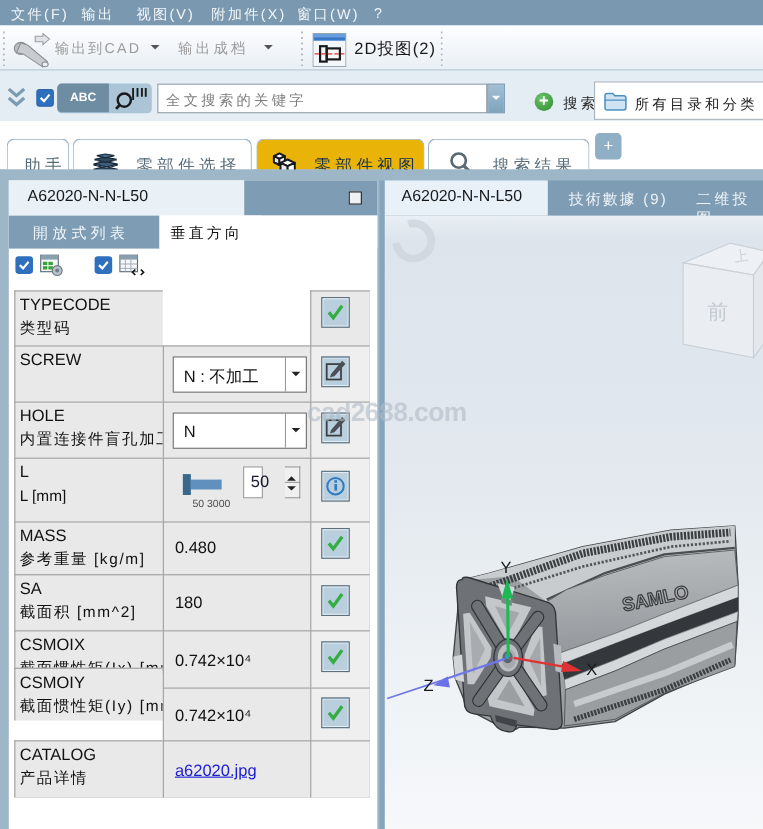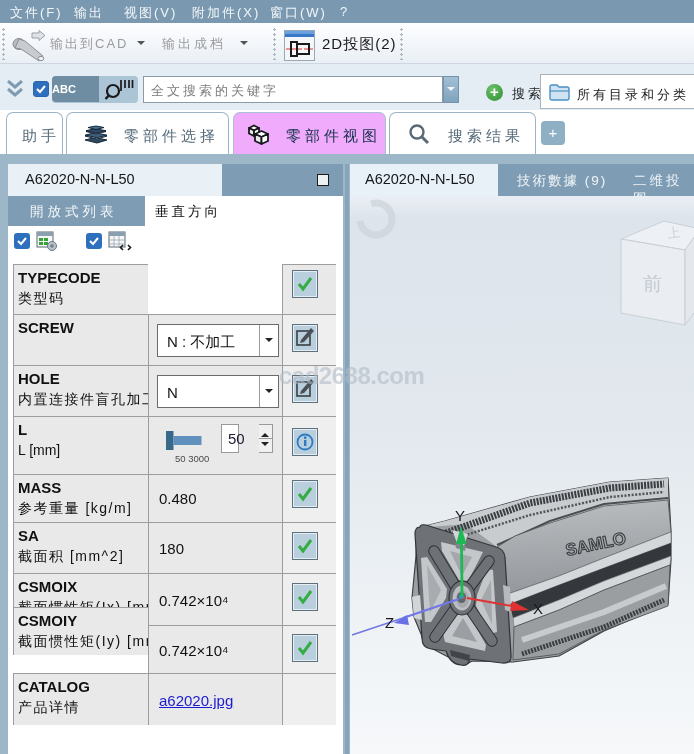--- a/index.html
+++ b/index.html
@@ -4,27 +4,27 @@
 *{margin:0;padding:0;box-sizing:border-box}
 html,body{width:694px;height:754px;overflow:hidden}
 body{font-family:"Liberation Sans",sans-serif;position:relative;background:#9db6c8}
 .abs{position:absolute}
 .menubar{left:0;top:0;width:694px;height:23px;background:#7a99b0;color:#f2f6f9;font-size:13px}
 .menubar span{position:absolute;top:4px;letter-spacing:2px}
 .toolbar{left:0;top:23px;width:694px;height:41px;background:linear-gradient(#fdfeff,#e9eff5);border-bottom:1px solid #cdd7df;color:#9b9b9b;font-size:13px}
 .grip{width:3px;background-image:radial-gradient(circle,#aab6c0 1px,transparent 1.2px);background-size:3px 5px;background-repeat:repeat-y}
 .searchrow{left:0;top:64px;width:694px;height:46px;background:#e4edf4}
 .tabrow{left:0;top:110px;width:694px;height:44px;background:#ffffff}
-.tab{position:absolute;bottom:0;height:42px;background:#fff;border:1px solid #9db4c6;border-bottom:none;border-radius:7px 7px 0 0;color:#566b7a;font-size:15px}
-.tab.active{background:#f0abfc;border-color:#a8c1d3;color:#14304a}
+.tab{position:absolute;bottom:0;height:28px;background:#fff;border:1px solid #9db4c6;border-bottom:none;border-radius:7px 7px 0 0;color:#566b7a;font-size:15px}
+.tab.active{background:#eab308;border-color:#a8c1d3;color:#14304a}
 .band{left:0;top:154px;width:694px;height:600px;background:#9db6c8}
 .lpanel{left:8px;top:164px;width:335px;height:590px;background:#ffffff}
 .rpanel{left:350px;top:164px;width:344px;height:590px;background:#7e9db4}
 .cell{position:absolute;background:#e9e9e9;border-left:1px solid #9d9d9d;border-top:1px solid #9d9d9d}
-.lbl{font-weight:bold;font-size:15px;color:#111;padding:4px 0 0 4px}
+.lbl{font-weight:normal;font-size:15px;color:#111;padding:4px 0 0 4px}
 .lbl2{font-size:14px;color:#111;padding-top:4px;padding-left:4px;white-space:nowrap;overflow:hidden;letter-spacing:1.5px}
 .val{font-size:15px;color:#111}
 .btn{position:absolute;width:26px;height:28px;background:#b9cfdd;border:1px solid #5c707e;box-shadow:inset 0 0 0 1px #e6eef3}
 .dd{position:absolute;background:#fff;border:1px solid #6b6b6b;font-size:15px;color:#111}
 .ddarrow{position:absolute;right:0;top:0;bottom:0;width:19px;border-left:1px solid #9a9a9a}
 .ddarrow:after{content:"";position:absolute;left:5px;top:13px;border:4.5px solid transparent;border-top-color:#222}
 .wm{font-size:24px;font-weight:bold;color:rgba(176,186,198,0.6);letter-spacing:-0.5px}
 </style></head>
 <body>
 
@@ -68,21 +68,21 @@
 <svg class="abs" style="left:7px;top:16px" width="16" height="18" viewBox="0 0 16 18">
 <path d="M1 1 L8 7 L15 1" fill="none" stroke="#7d9cb2" stroke-width="3"></path>
 <path d="M1 9 L8 15 L15 9" fill="none" stroke="#7d9cb2" stroke-width="3"></path>
 </svg>
 <div class="abs" style="left:33px;top:17px;width:16px;height:16px;background:#2f70be;border-radius:3px;border:1px solid #2a65ab">
 <svg width="14" height="14" viewBox="0 0 14 14" style="position:absolute;left:0;top:0">
         <path d="M3 7 L6 10 L11 4" stroke="#fff" stroke-width="2" fill="none"></path>
       </svg>
 </div>
 <div class="abs" style="left:52px;top:12px;width:86px;height:27px;border-radius:4px;background:#abc5d7">
-<div class="abs" style="left:0;top:0;width:47px;height:26px;background:#6e8da2;border-radius:4px 0 0 4px;color:#fff;font-size:11px;font-weight:bold;line-height:27px">ABC</div>
+<div class="abs" style="left:0;top:0;width:47px;height:26px;background:#6e8da2;border-radius:4px 0 0 4px;color:#fff;font-size:11px;font-weight:bold;text-align:center;line-height:27px">ABC</div>
 <svg class="abs" style="left:52px;top:3px" width="30" height="21" viewBox="0 0 30 21">
 <circle cx="9" cy="12" r="6" fill="none" stroke="#1a1a1a" stroke-width="2.2"></circle>
 <line x1="4.8" y1="16.5" x2="1.5" y2="20" stroke="#1a1a1a" stroke-width="2.5"></line>
 <g stroke="#1a1a1a" stroke-width="1.7">
           <line x1="17" y1="1" x2="17" y2="12"></line>
           <line x1="21" y1="1" x2="21" y2="9"></line>
           <line x1="25" y1="1" x2="25" y2="9"></line>
           <line x1="28.5" y1="1" x2="28.5" y2="9"></line>
         </g>
 </svg>

